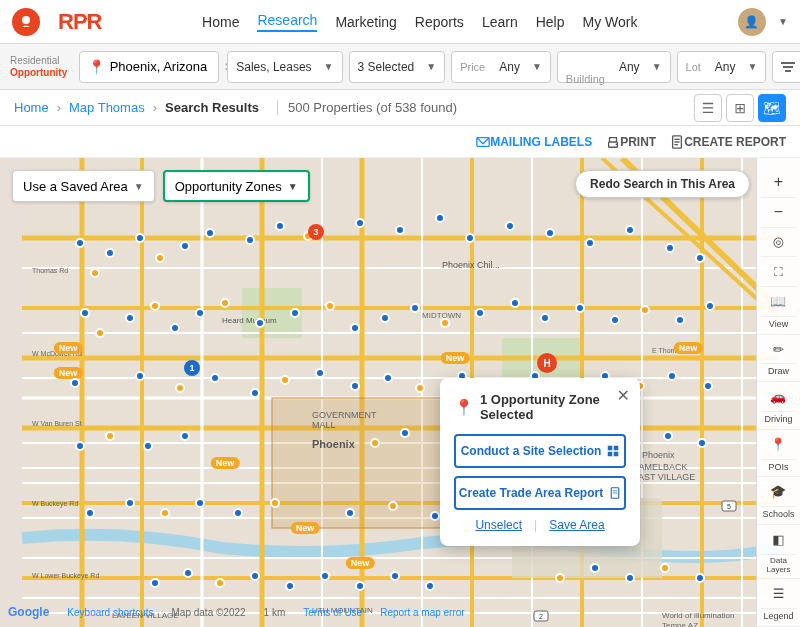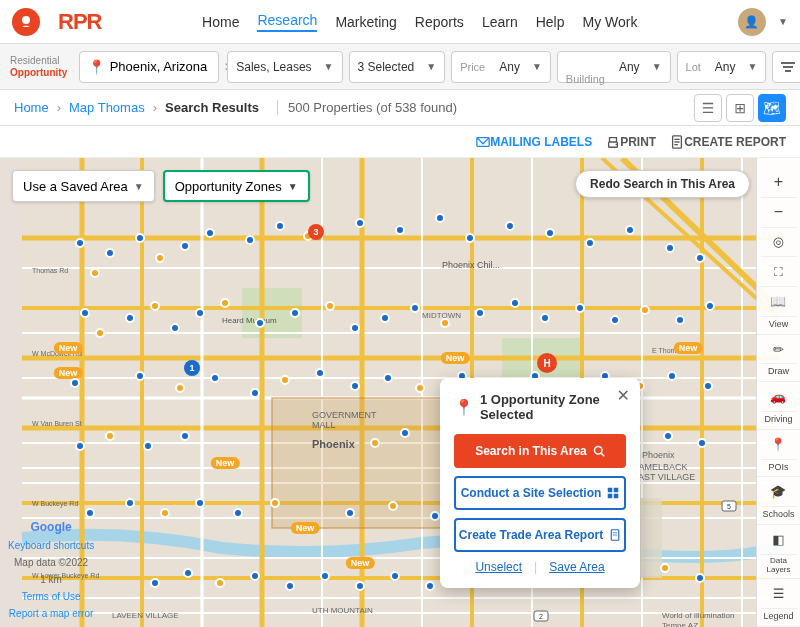--- a/index.html
+++ b/index.html
@@ -129,21 +129,21 @@
       background:#f5a623; color:#fff; font-size:9px; font-weight:bold;
       border-radius:10px; padding:1px 5px; white-space:nowrap;
     }
 
     
     .map-svg { position:absolute; top:0; left:0; width:100%; height:100%; }
 
     
     .map-bottom {
       position:absolute; bottom:8px; left:8px; font-size:10px; color:#666;
-      display:flex; gap:6px; align-items:center;flex-direction:column;
+      display:flex; gap:18px; align-items:center;
     }
     .google-logo { font-size:12px; font-weight:bold; color:#4285f4; }
 
     
     .dot-badge {
       position:absolute; background:#e84422; color:#fff; border-radius:50%;
       width:16px; height:16px; font-size:9px; display:flex; align-items:center;
       justify-content:center; font-weight:bold; transform:translate(-50%,-50%);
     }
   </style>
@@ -480,27 +480,20 @@
   </div>
 
   <div class="redo-btn">Redo Search in This Area</div>
 
   <div class="popup-card">
     <span class="popup-close">✕</span>
     <div class="popup-header">
       <span class="popup-icon">📍</span>
       <span>1 Opportunity Zone Selected</span>
     </div>
-    <button class="popup-btn popup-btn-primary">
-      <span>Search in This Area</span>
-      <svg width="12" height="12" viewBox="0 0 16 16" fill="white">
-          <circle cx="7" cy="7" r="5" fill="none" stroke="white" stroke-width="2"></circle>
-          <line x1="11" y1="11" x2="15" y2="15" stroke="white" stroke-width="2"></line>
-        </svg>
-    </button>
     <button class="popup-btn popup-btn-secondary">
       <span>Conduct a Site Selection</span>
       <svg width="12" height="12" viewBox="0 0 16 16" fill="#1a6bcc">
           <rect x="1" y="1" width="6" height="6"></rect>
           <rect x="9" y="1" width="6" height="6"></rect>
           <rect x="1" y="9" width="6" height="6"></rect>
           <rect x="9" y="9" width="6" height="6"></rect>
         </svg>
     </button>
     <button class="popup-btn popup-btn-secondary">

